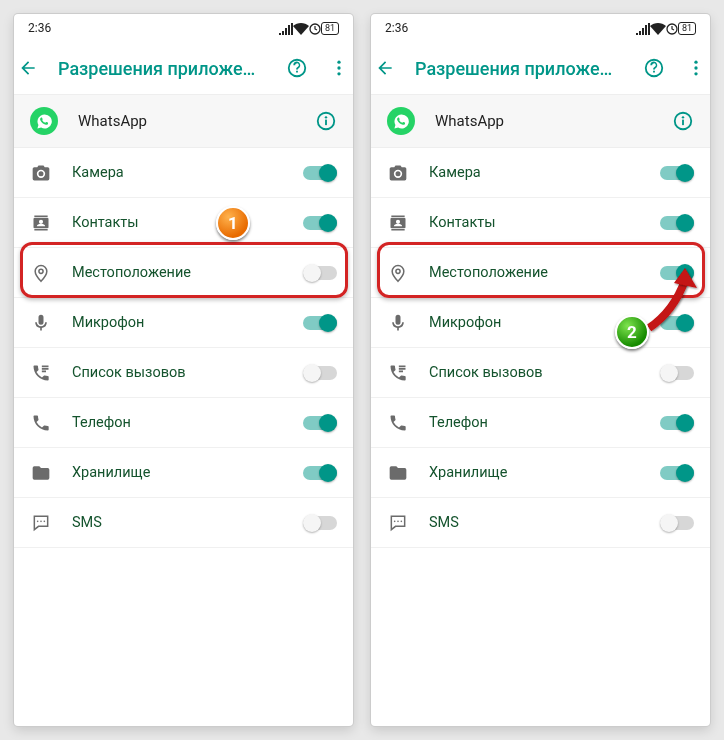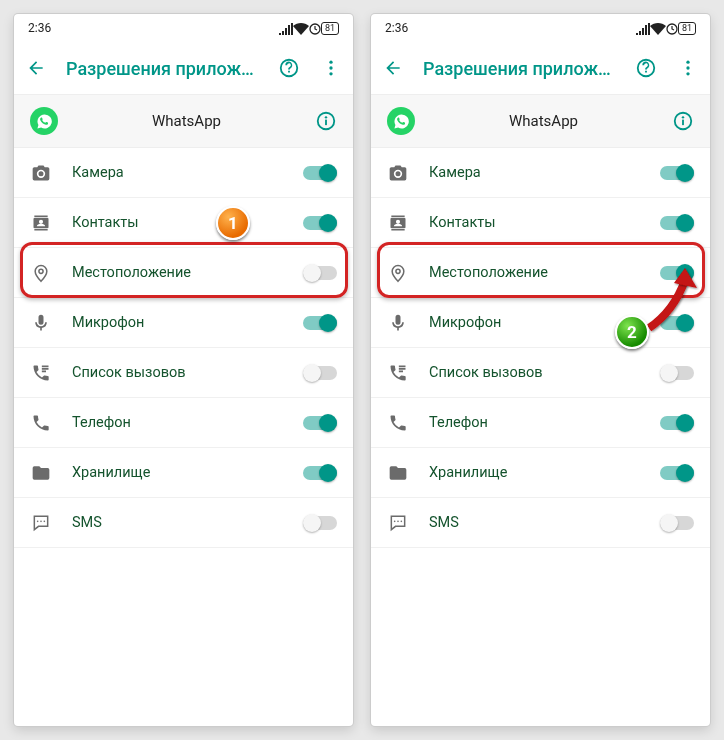--- a/index.html
+++ b/index.html
@@ -28,21 +28,21 @@
     justify-content: space-between;
     padding: 0 14px;
     font-size: 12px;
     color: #222;
   }
   .status-right { display: flex; align-items: flex-end; gap: 0; }
   .appbar {
     height: 52px;
     display: flex;
     align-items: center;
-    padding: 0 10px;
+    padding: 0 2px;
     gap: 18px;
     color: #009688;
   }
   .appbar .back { width: 24px; height: 24px; display:flex; align-items:center; justify-content:center; cursor:pointer; }
   .appbar .title {
     flex: 1;
     font-size: 18px;
     font-weight: 500;
     color: #009688;
     white-space: nowrap;
@@ -52,21 +52,20 @@
   .appbar .help, .appbar .more { width:24px; height:24px; display:flex; align-items:center; justify-content:center; cursor:pointer; color:#009688; }
   .app-row {
     height: 54px;
     display: flex;
     align-items: center;
     padding: 16px 16px;
     background: #f7f7f7;
     border-top: 1px solid #eee;
     border-bottom: 1px solid #eee;
     gap: 20px;
-    text-align: center;
   }
   .wa-icon {
     width: 28px; height: 28px; border-radius: 50%; background: #25D366;
     display:flex; align-items:center; justify-content:center;
   }
   .app-name { flex:1; font-size: 15px; color:#222; }
   .info-icon { color:#009688; cursor:pointer; }
   .perm-row {
     height: 50px;
     display: flex;

